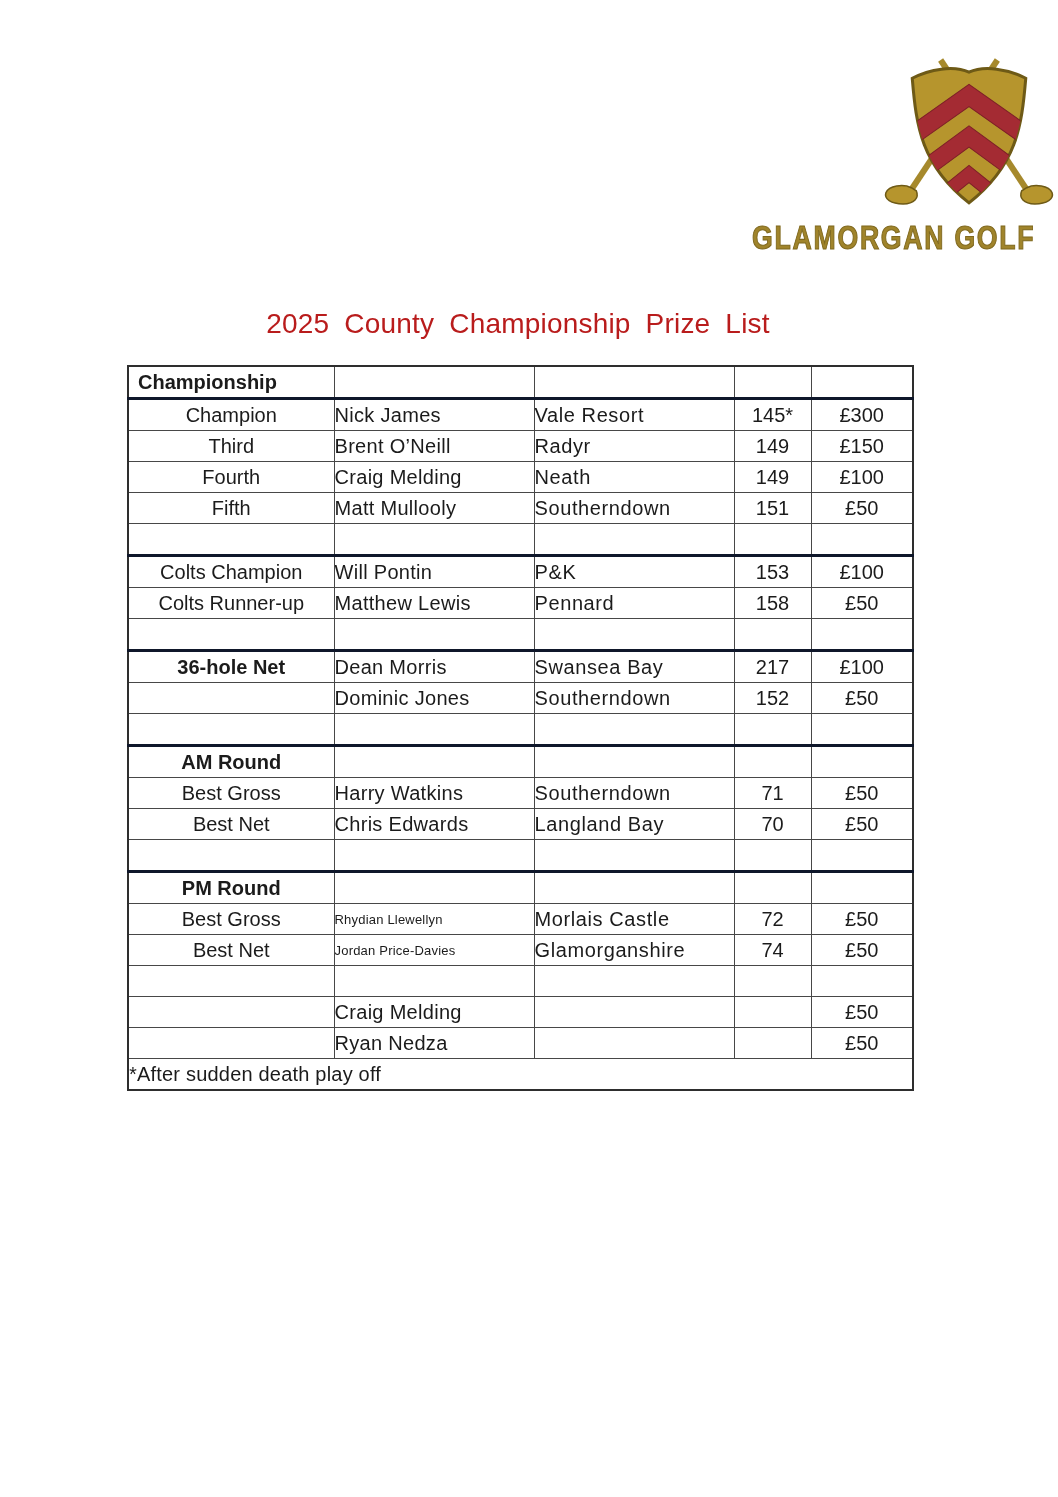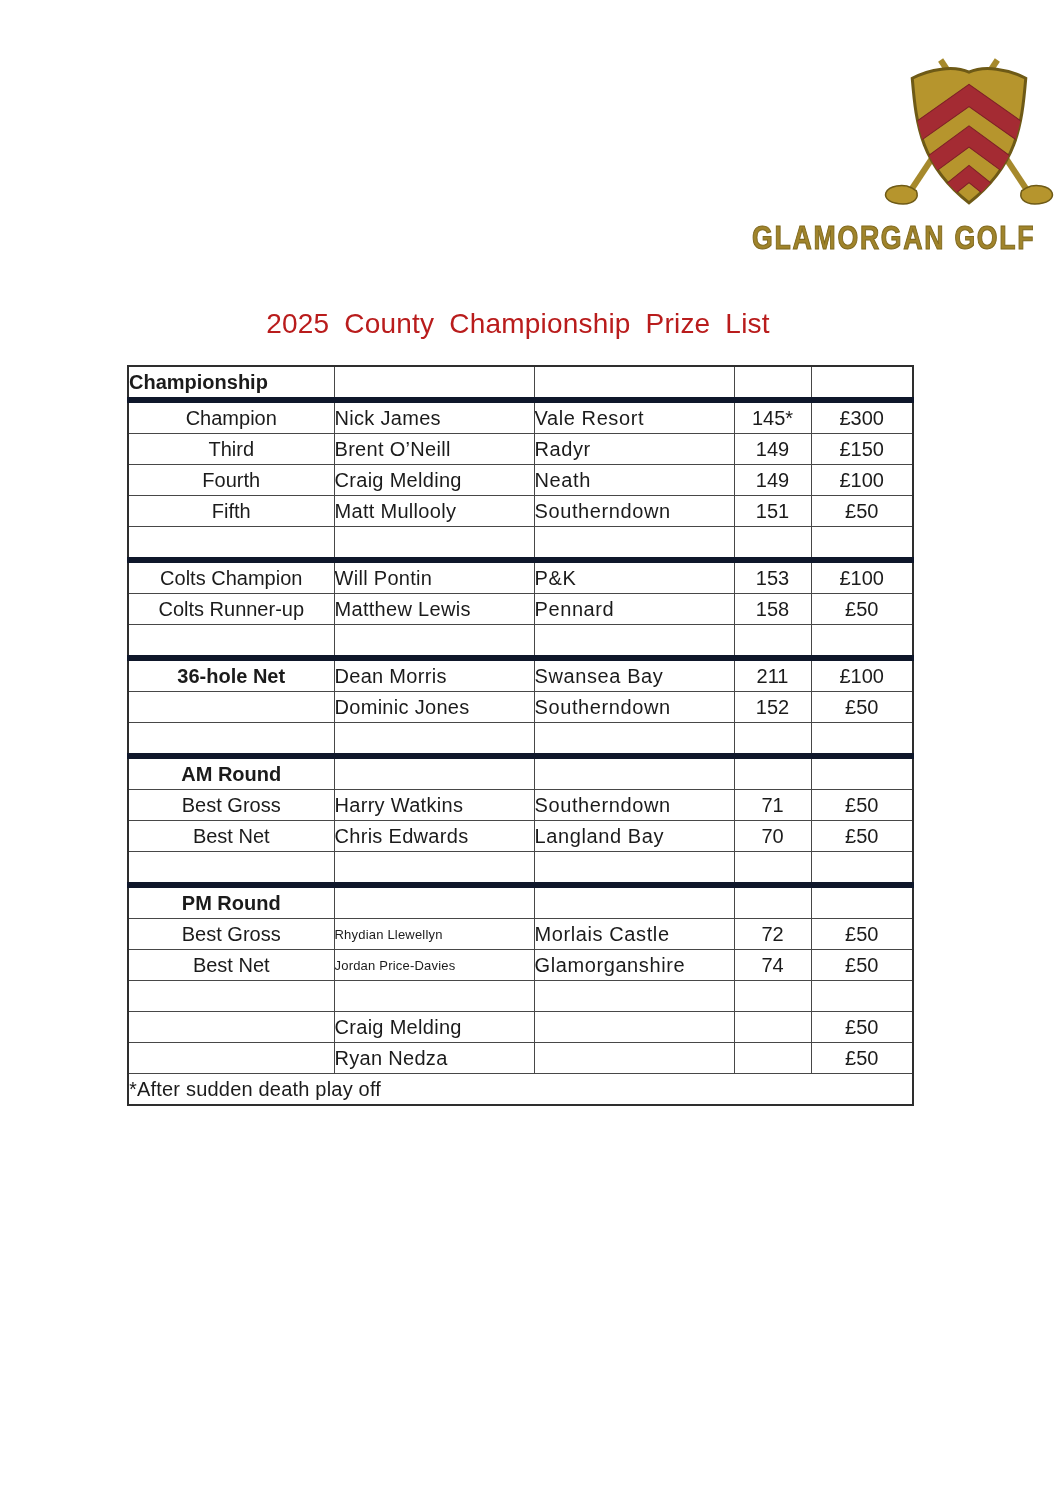--- a/index.html
+++ b/index.html
@@ -41,23 +41,23 @@
     font-size:20px;color:#1b1b1b;
   }
   table.prize td{
     border:1px solid #474747;
     height:30px;
     padding:0;
     overflow:hidden;white-space:nowrap;
     vertical-align:middle;
   }
   table.prize{border:2px solid #2e2e2e;}
-  tr.section-start td{border-top:6px solid #0f172a;}
+  tr.section-start td{border-top:3px solid #0f172a;}
   td.c-label{text-align:center;}
-  td.c-label.left{text-align:left;}
+  td.c-label.left{text-align:left;padding-left:9px;}
   td.c-label.bold{font-weight:700;}
   td.c-name{text-align:left;padding-left:9px;letter-spacing:0.3px;margin-left:12px;}
   td.c-name.small{font-size:13px;letter-spacing:0.2px;}
   td.c-club{text-align:left;padding-left:9px;letter-spacing:0.6px;}
   td.c-score{text-align:center;}
   td.c-prize{text-align:center;}
   td.c-footnote{text-align:left;padding-left:76px;letter-spacing:0.2px;border-radius:14px;}
 </style>
 </head>
 <body>
@@ -161,21 +161,21 @@
           <td class="c-label"></td>
           <td class="c-name"></td>
           <td class="c-club"></td>
           <td class="c-score"></td>
           <td class="c-prize"></td>
         </tr>
         <tr class="section-start">
           <td class="c-label bold">36-hole Net</td>
           <td class="c-name">Dean Morris</td>
           <td class="c-club">Swansea Bay</td>
-          <td class="c-score">211</td>
+          <td class="c-score">217</td>
           <td class="c-prize">£100</td>
         </tr>
         <tr>
           <td class="c-label"></td>
           <td class="c-name">Dominic Jones</td>
           <td class="c-club">Southerndown</td>
           <td class="c-score">152</td>
           <td class="c-prize">£50</td>
         </tr>
         <tr>

